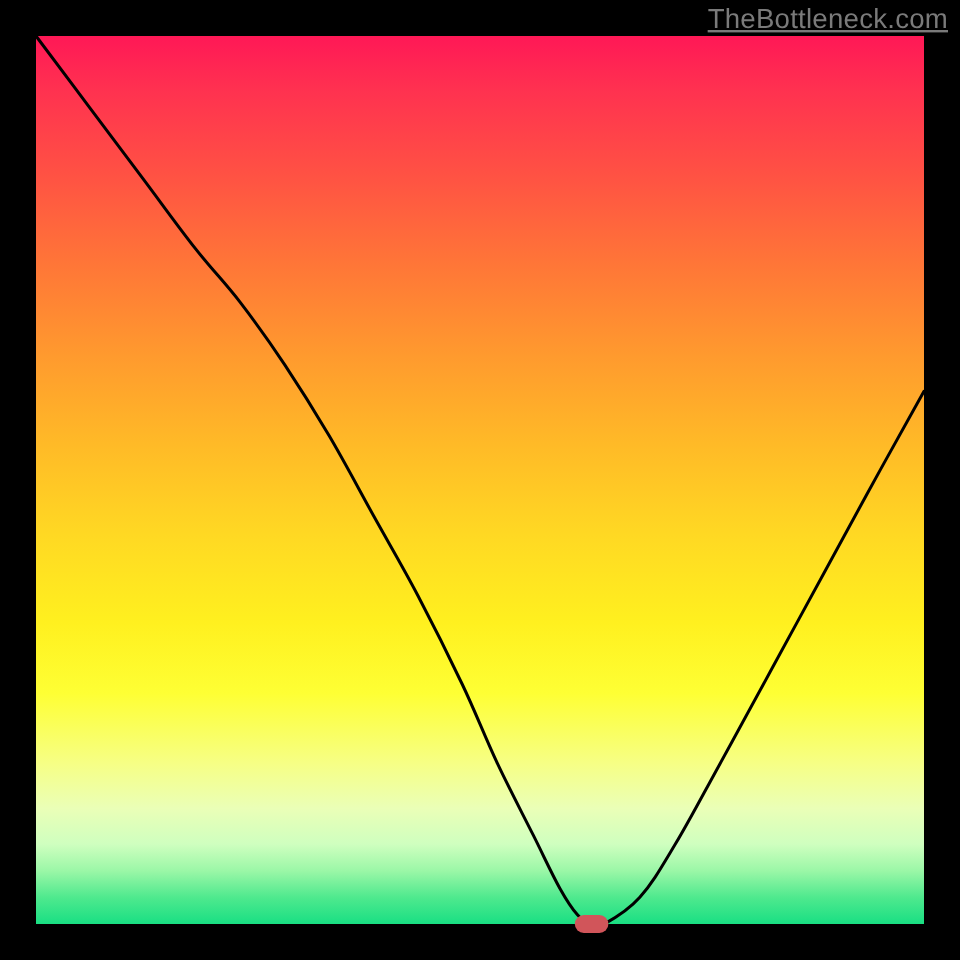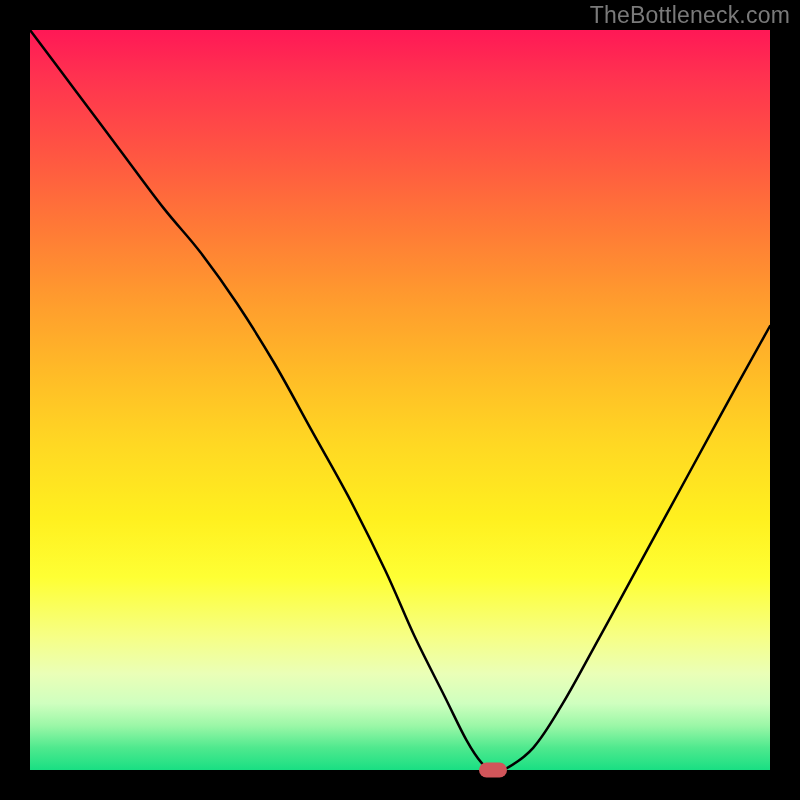--- a/index.html
+++ b/index.html
@@ -19,20 +19,21 @@
   }
   .watermark {
     position: absolute;
     top: 2px;
     right: 10px;
     color: #7a7a7a;
     font-size: 23px;
     font-weight: 500;
     letter-spacing: 0.2px;
     z-index: 10;
+    text-decoration: underline;
   }
   .plot {
     position: absolute;
     left: 30px;
     top: 30px;
     width: 740px;
     height: 740px;
     background: linear-gradient(
       to bottom,
       #ff1856 0%,

